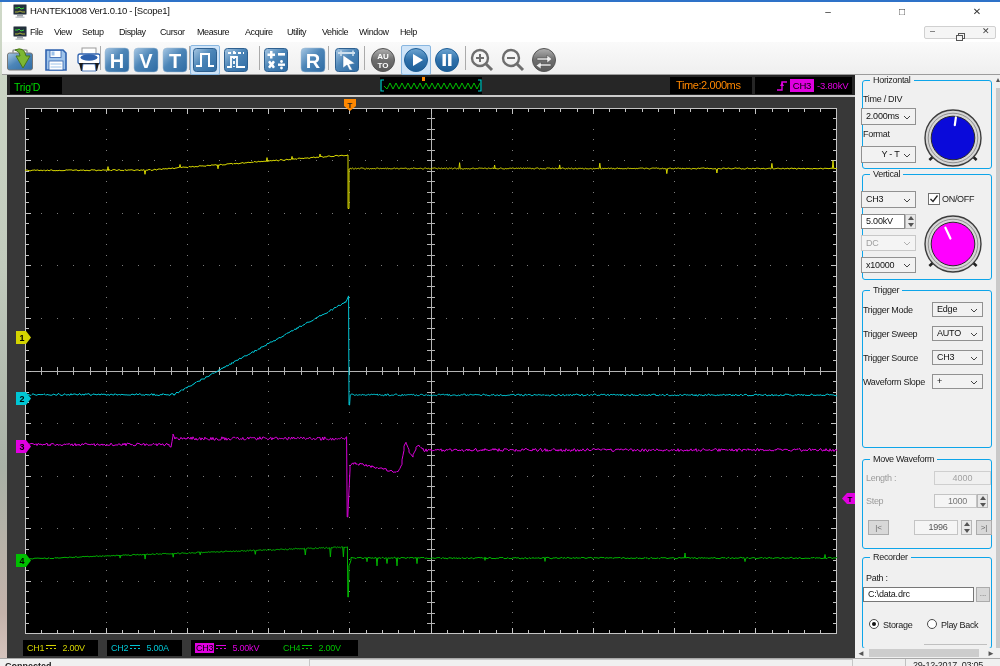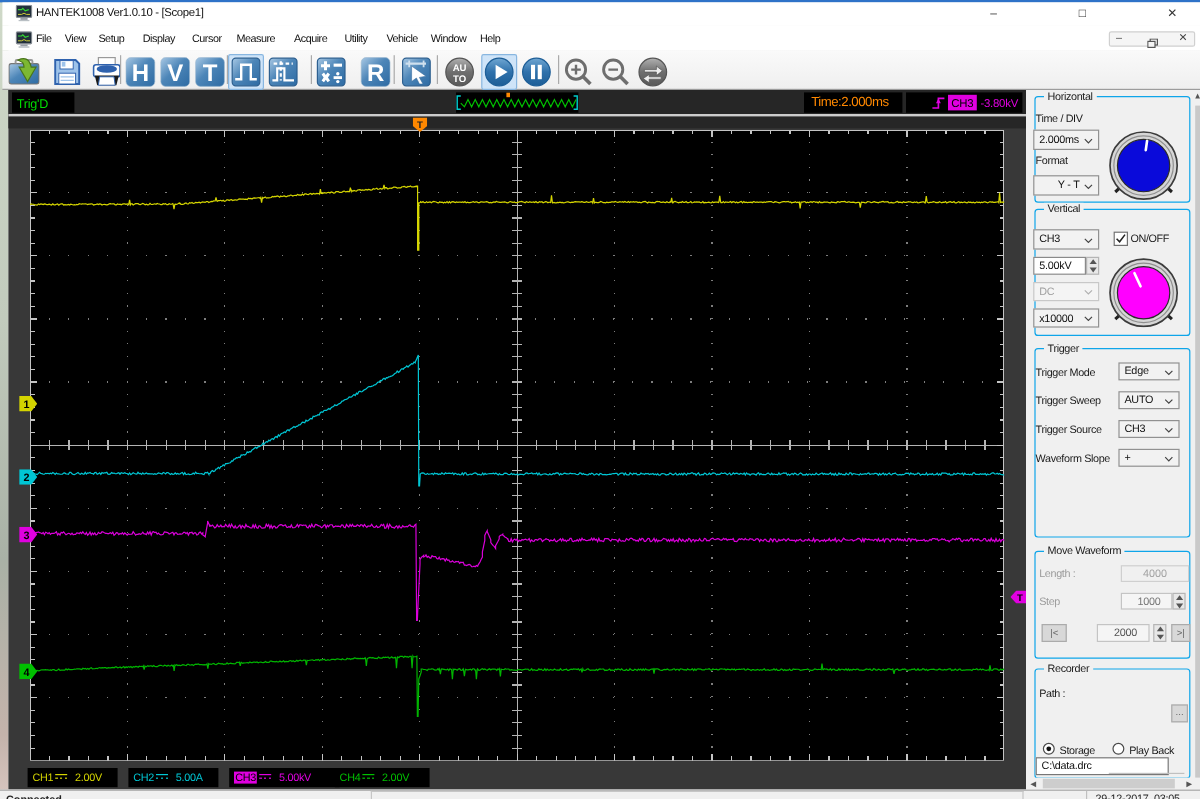--- a/index.html
+++ b/index.html
@@ -13,21 +13,21 @@
 #menubar{left:2px;top:21px;width:998px;height:21px;background:#ffffff;}
 .menu-item{top:27px;font-size:9px;letter-spacing:-0.4px;color:#111;}
 #mdibtns{left:924px;top:26px;width:72px;height:13px;border:1px solid #d0d0d0;background:#f5f5f5;border-radius:2px;}
 #toolbar{left:2px;top:42px;width:998px;height:33px;background:linear-gradient(#fafafa,#efefef);border-bottom:1px solid #9c9c9c;}
 .tsep{top:46px;width:1px;height:24px;background:#aaaaaa;}
 .tbtn{top:47px;width:26px;height:26px;}
 .tsel{border:1px solid #88b6e0;background:#cfe4f8;border-radius:2px;}
 
 #deskL{left:0;top:0;width:7px;height:666px;background:linear-gradient(#cfd9c8 0%,#c2cbbd 40%,#a9b1a6 70%,#c4b3ab 92%,#d8c6c0 100%);}
 #scope{left:7px;top:75px;width:848px;height:583px;background:#383838;}
-#infostrip{left:0;top:0px;width:848px;height:32px;background:#262626;}
+#infostrip{left:0;top:0px;width:848px;height:20px;background:#262626;}
 .ibox{top:2px;height:17px;background:#000;}
 #topsep{left:0;top:20px;width:848px;height:2px;background:#cccccc;}
 #plot{left:18px;top:33px;width:812px;height:526px;}
 .chbox{top:565px;height:16px;background:#000;font-size:9px;letter-spacing:-0.2px;line-height:16px;white-space:nowrap;}
 .dc{display:inline-block;width:10px;height:7px;position:relative;top:0px;margin:0 2px;}
 .dc i{position:absolute;left:0;top:1px;width:10px;height:1px;}
 .dc b{position:absolute;left:0;top:4px;width:10px;height:1px;}
 .dashy{background:repeating-linear-gradient(90deg,currentColor 0 2px,transparent 2px 4px);}
 .soly{background:currentColor;}
 
@@ -668,31 +668,31 @@
     </div>
 <div class="plabel dis" style="left:11px;top:398px;">Length :</div>
 <div class="abs" style="left:79px;top:396px;width:57px;height:14px;border:1px solid #cfcfcf;color:#a2a2a2;font-size:9px;text-align:center;line-height:12px;">4000</div>
 <div class="plabel dis" style="left:11px;top:421px;">Step</div>
 <div class="spin" style="left:79px;top:419px;width:43px;height:14px;line-height:12px;background:#f5f5f5;border-color:#c4c4c4;color:#777;text-align:center;">1000</div>
 <div class="spinbtns" style="left:122px;top:419px;height:14px;">
       <i class="sarr up" style="top:1px;"></i>
       <i class="sarr dn" style="top:8px;"></i>
     </div>
 <div class="pbtn" style="left:13px;top:445px;width:21px;height:15px;line-height:14px;">|&lt;</div>
-<div class="spin" style="left:59px;top:445px;width:44px;height:15px;line-height:13px;background:#f5f5f5;border-color:#c4c4c4;color:#555;text-align:center;">2000</div>
+<div class="spin" style="left:59px;top:445px;width:44px;height:15px;line-height:13px;background:#f5f5f5;border-color:#c4c4c4;color:#555;text-align:center;">1996</div>
 <div class="spinbtns" style="left:106px;top:445px;height:15px;">
       <i class="sarr up" style="top:1px;"></i>
       <i class="sarr dn" style="top:8px;"></i>
     </div>
 <div class="pbtn" style="left:121px;top:445px;width:16px;height:15px;line-height:14px;">&gt;|</div>
 <div class="fieldset" style="top:482px;height:92px;">
       <span class="legend">Recorder</span>
     </div>
 <div class="plabel" style="left:11px;top:498px;">Path :</div>
-<div class="spin" style="left:8px;top:512px;width:111px;height:15px;line-height:13px;border-color:#777;margin-top:44px;">C:\data.drc</div>
+<div class="spin" style="left:8px;top:512px;width:111px;height:15px;line-height:13px;border-color:#777;">C:\data.drc</div>
 <div class="pbtn" style="left:121px;top:512px;width:14px;height:15px;line-height:12px;">...</div>
 <div class="radio sel" style="left:14px;top:544px;"></div>
 <div class="plabel" style="left:28px;top:545px;">Storage</div>
 <div class="radio" style="left:72px;top:544px;"></div>
 <div class="plabel" style="left:86px;top:545px;">Play Back</div>
 <div class="abs" style="left:69px;top:569px;width:63px;height:1px;background:#c0c0c0;"></div>
 </div>
 <div class="abs" id="vscroll"></div>
 <div class="abs" style="left:996px;top:78px;width:0;height:0;border-left:2px solid transparent;border-right:2px solid transparent;border-bottom:4px solid #555;"></div>
 <div class="abs" id="pscroll">

